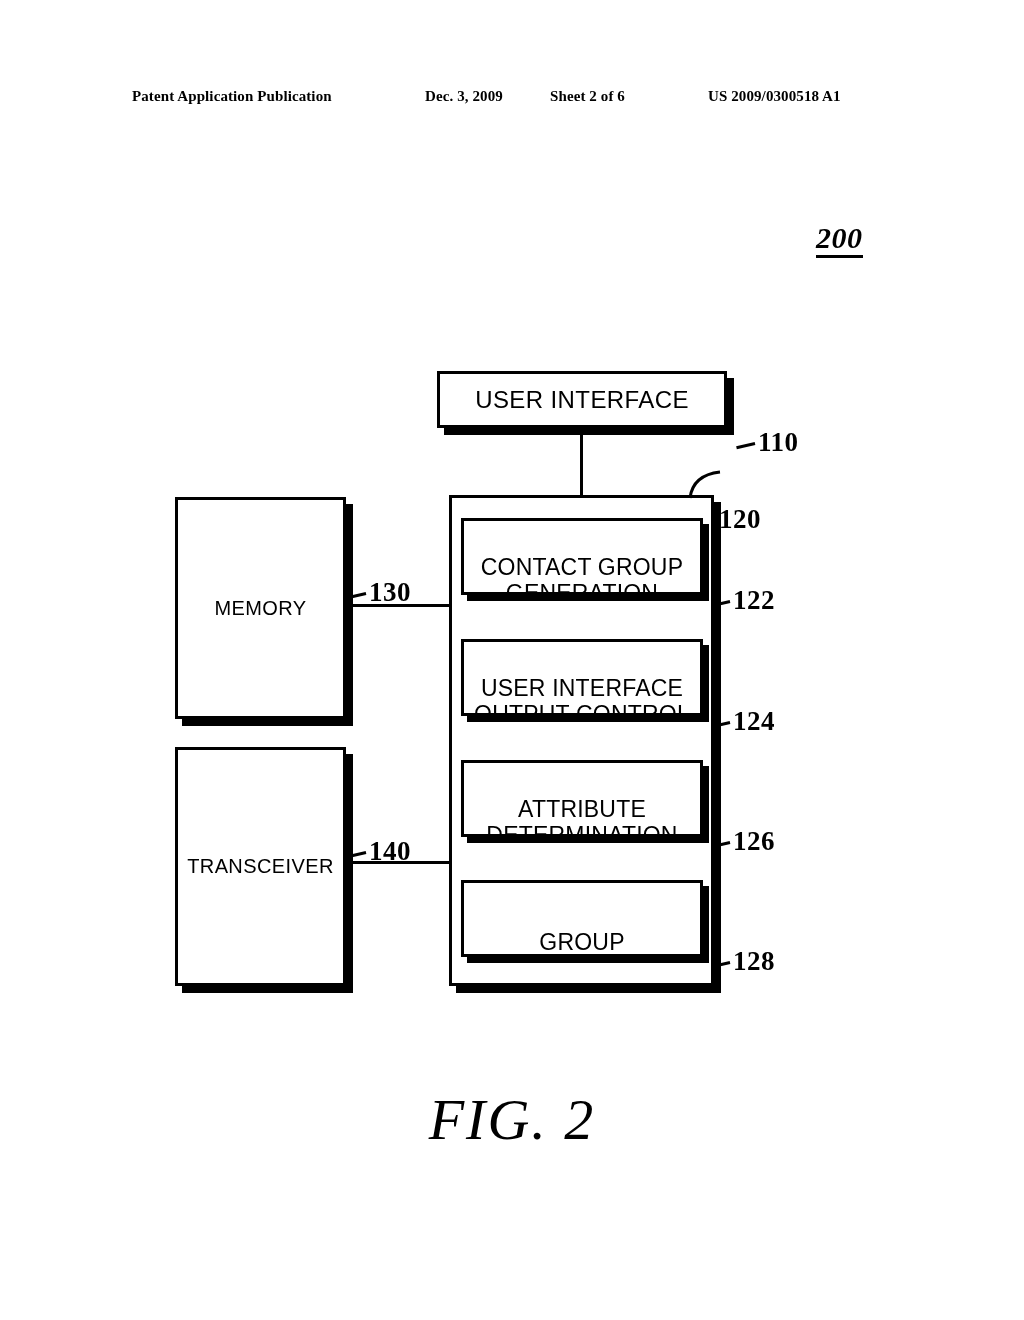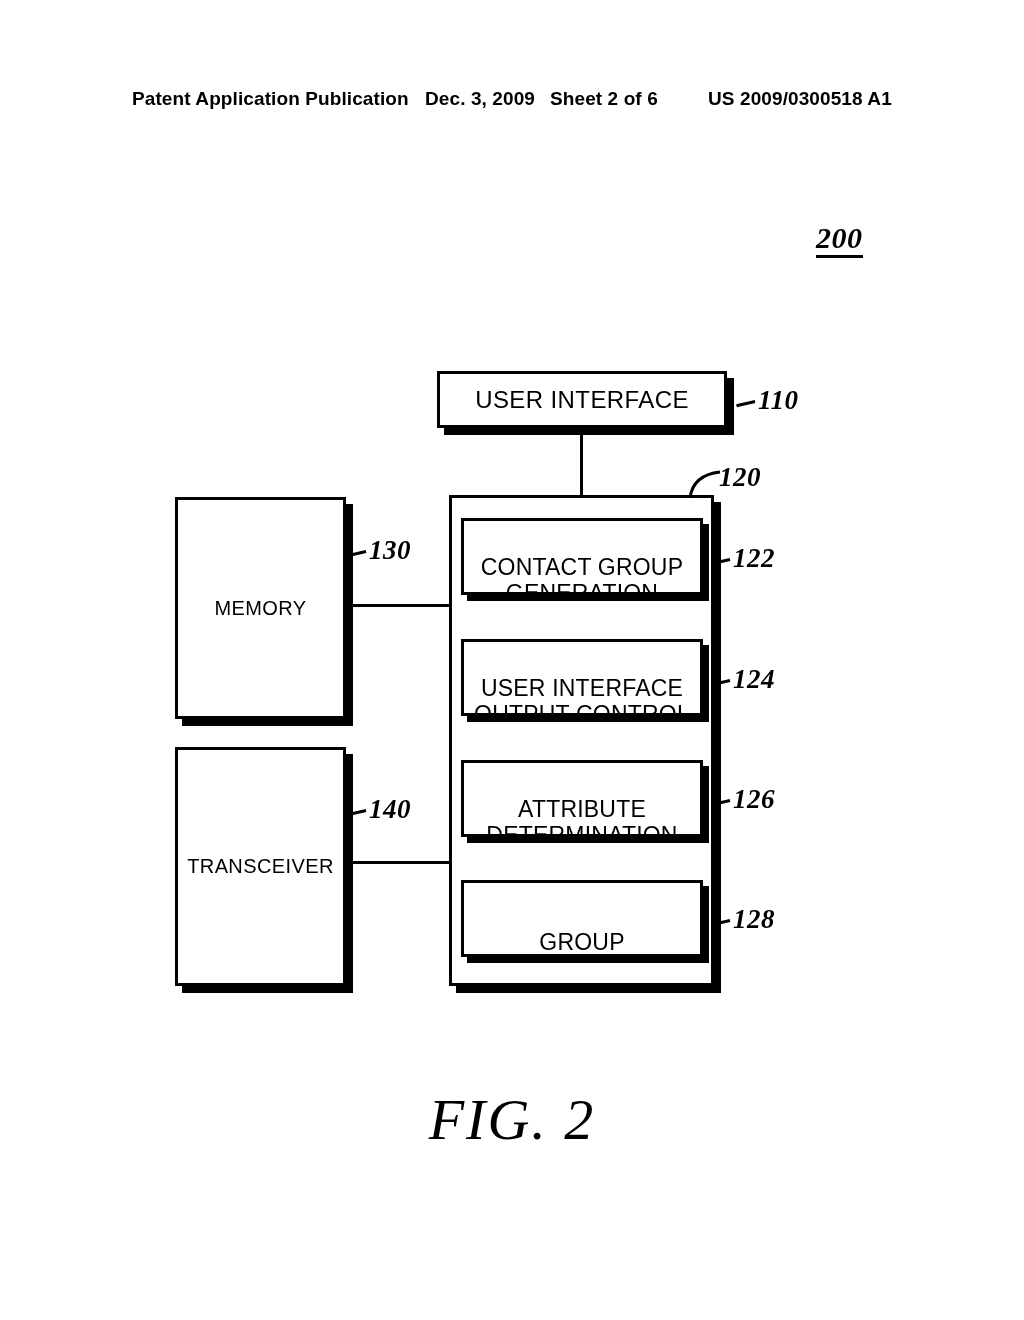--- a/index.html
+++ b/index.html
@@ -19,23 +19,23 @@
   
   #page-header {
     position: absolute;
     left: 0;
     top: 88px;
     width: 1024px;
     height: 26px;
     display: flex;
     flex-direction: row;
     align-items: baseline;
-    font-family: Liberation Sans, sans-serif;
+    font-family: Liberation Serif, serif;
     font-weight: bold;
-    font-size: 19px;
+    font-size: 15px;
     letter-spacing: 0.1px;
     white-space: nowrap;
   }
   #page-header .h-pub   { position: absolute; left: 132px; }
   #page-header .h-date  { position: absolute; left: 425px; }
   #page-header .h-sheet { position: absolute; left: 550px; }
   #page-header .h-num   { position: absolute; left: 708px; }
 
   
   #fig-ref-200 {
@@ -114,26 +114,26 @@
   #conn-ui-processor { left: 580px; top: 428px; width: 3px; height: 68px; }
   
   #conn-memory-processor { left: 346px; top: 604px; width: 104px; height: 3px; }
   
   #conn-transceiver-processor { left: 346px; top: 861px; width: 104px; height: 3px; }
 
   
   .ref {
     position: absolute;
     font-family: "Liberation Serif", serif;
-    font-style: italic;
     font-weight: bold;
     font-size: 27px;
     letter-spacing: 0.5px;
     line-height: 1;
     white-space: nowrap;
+    margin-top: 42px;
   }
   
   .ref.dash::before {
     content: "";
     position: absolute;
     left: -22px;
     top: 50%;
     width: 19px;
     height: 3px;
     background: #000;

